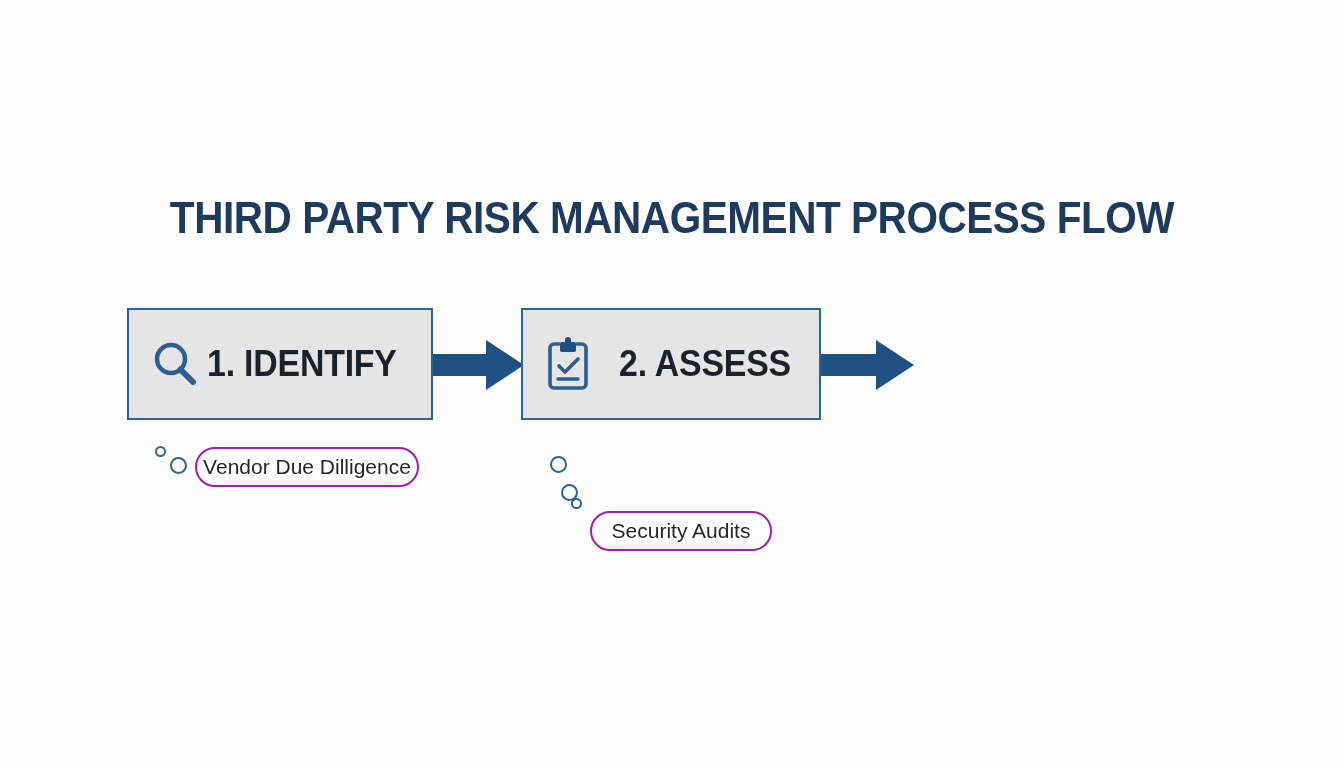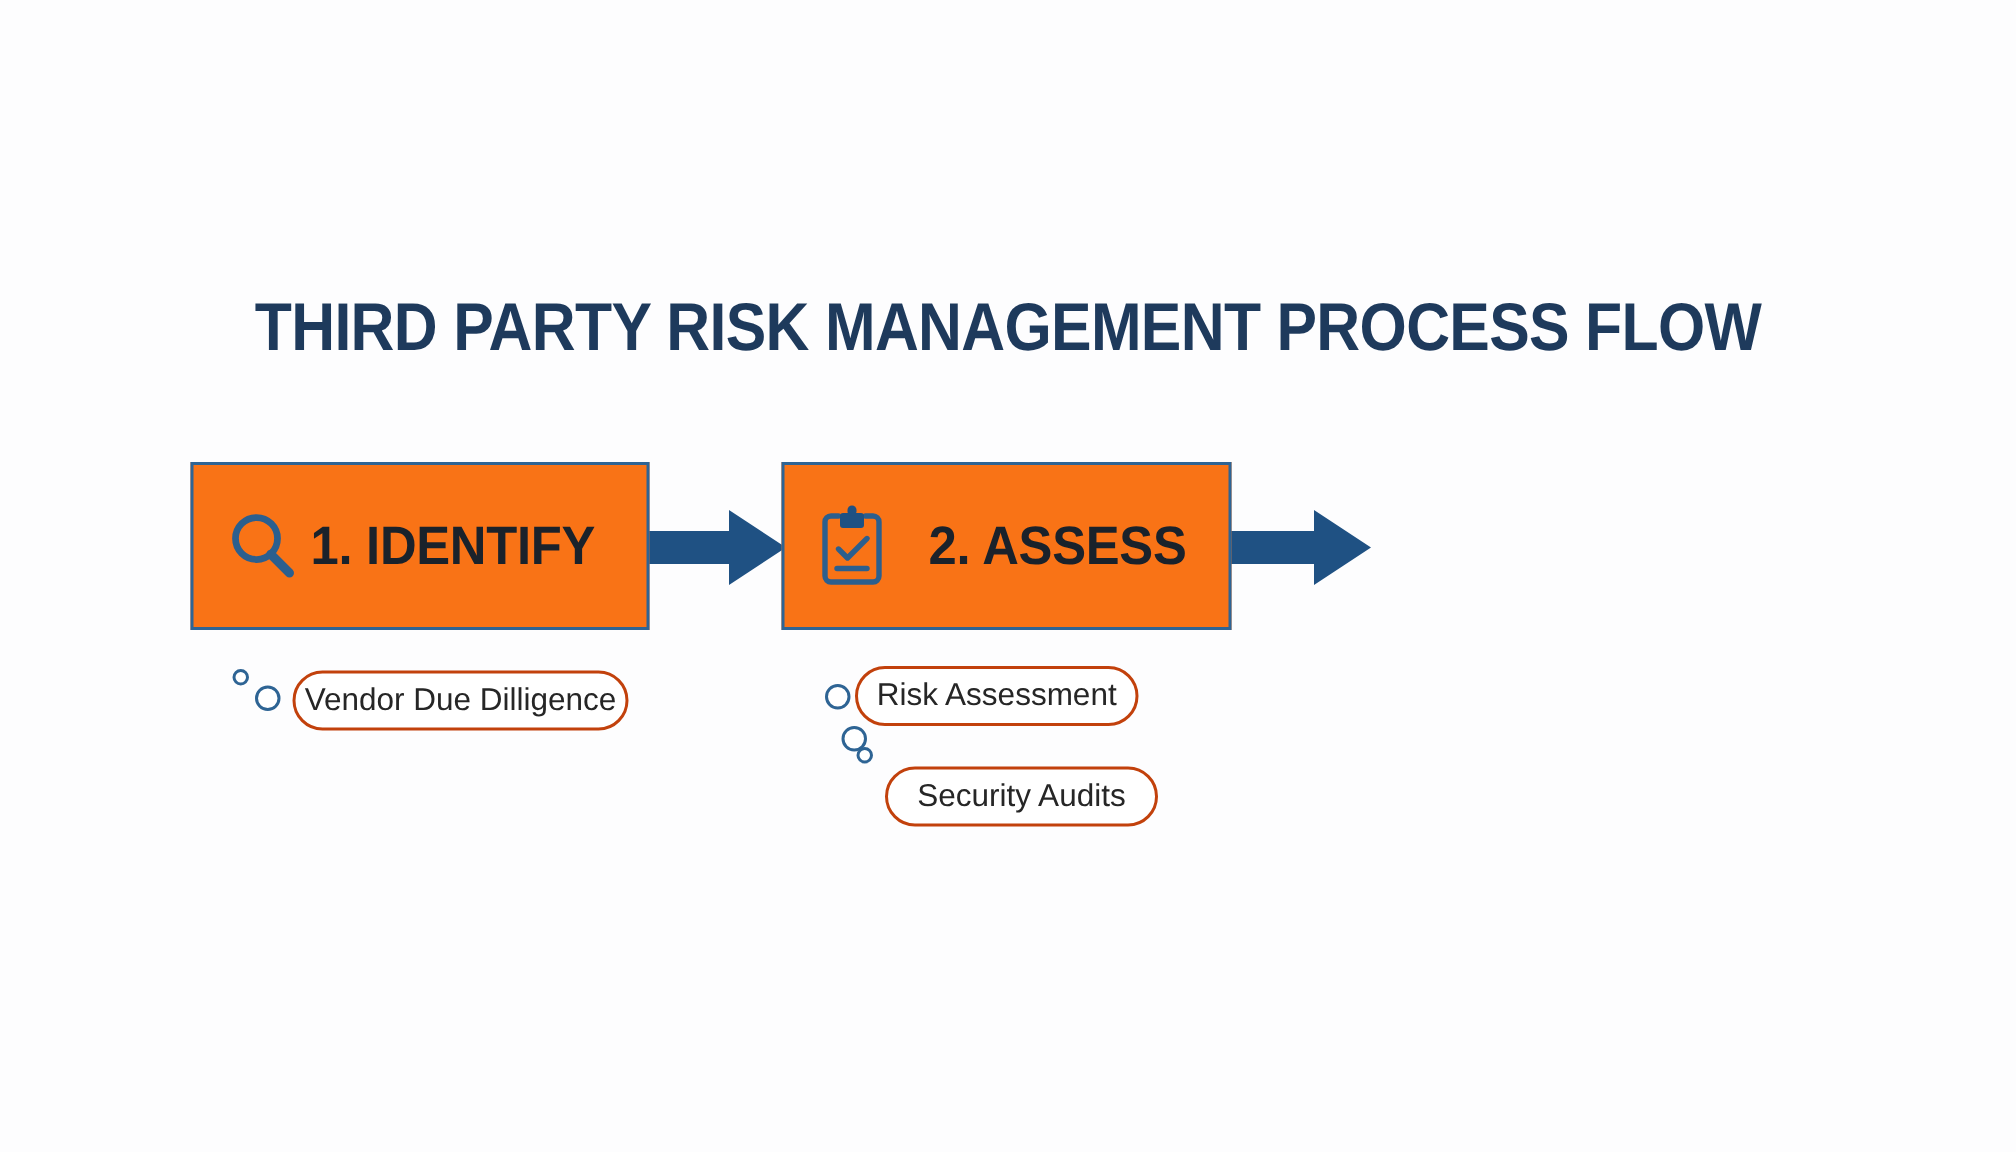--- a/index.html
+++ b/index.html
@@ -37,21 +37,21 @@
     transform: scaleX(0.90);
     transform-origin: center center;
     white-space: nowrap;
   }
 
   
   .step-box {
     position: absolute;
     top: 308px;
     height: 112px;
-    background: #f97316;
+    background: #e5e5e5;
     border: 2px solid #2e6494;
     box-sizing: border-box;
     display: flex;
     align-items: center;
     z-index: 3;
   }
   .step-box .icon-wrap {
     display: flex;
     align-items: center;
     justify-content: center;
@@ -88,21 +88,21 @@
   #flow-arrow-2 { left: 818px; }
 
   
   .pill {
     position: absolute;
     display: flex;
     align-items: center;
     justify-content: center;
     height: 40px;
     background: #ffffff;
-    border: 2px solid #c2410c;
+    border: 2px solid #a21caf;
     border-radius: 22px;
     box-sizing: border-box;
     padding: 0 20px;
     z-index: 3;
   }
   .pill-label {
     font-size: 21px;
     color: #262626;
     white-space: nowrap;
     font-family: "Liberation Sans", sans-serif;
@@ -175,23 +175,20 @@
   </div>
 
 
   <div class="bubble small" id="bubble-vendor-a"></div>
   <div class="bubble large" id="bubble-vendor-b"></div>
   <div class="pill" id="pill-vendor-due-dilligence">
     <span class="pill-label">Vendor Due Dilligence</span>
   </div>
 
   <div class="bubble large" id="bubble-risk-a"></div>
-  <div class="pill" id="pill-risk-assessment">
-    <span class="pill-label">Risk Assessment</span>
-  </div>
 
   <div class="bubble large" id="bubble-audits-a"></div>
   <div class="bubble small" id="bubble-audits-b"></div>
   <div class="pill" id="pill-security-audits">
     <span class="pill-label">Security Audits</span>
   </div>
 
 </div>
 
 </body></html>

